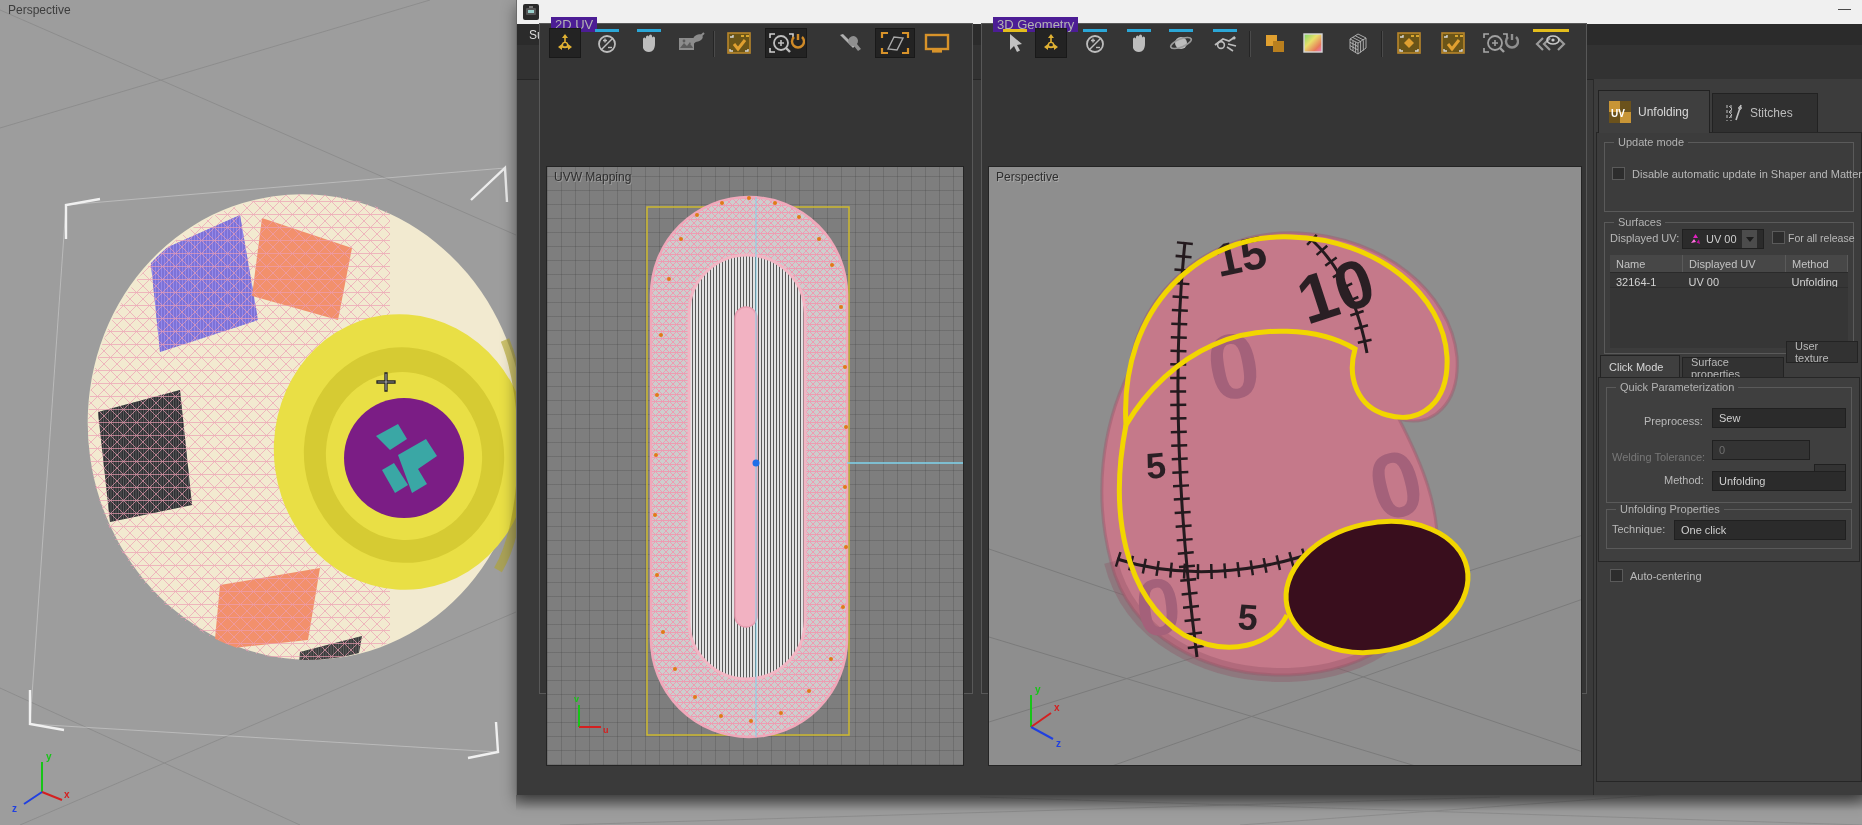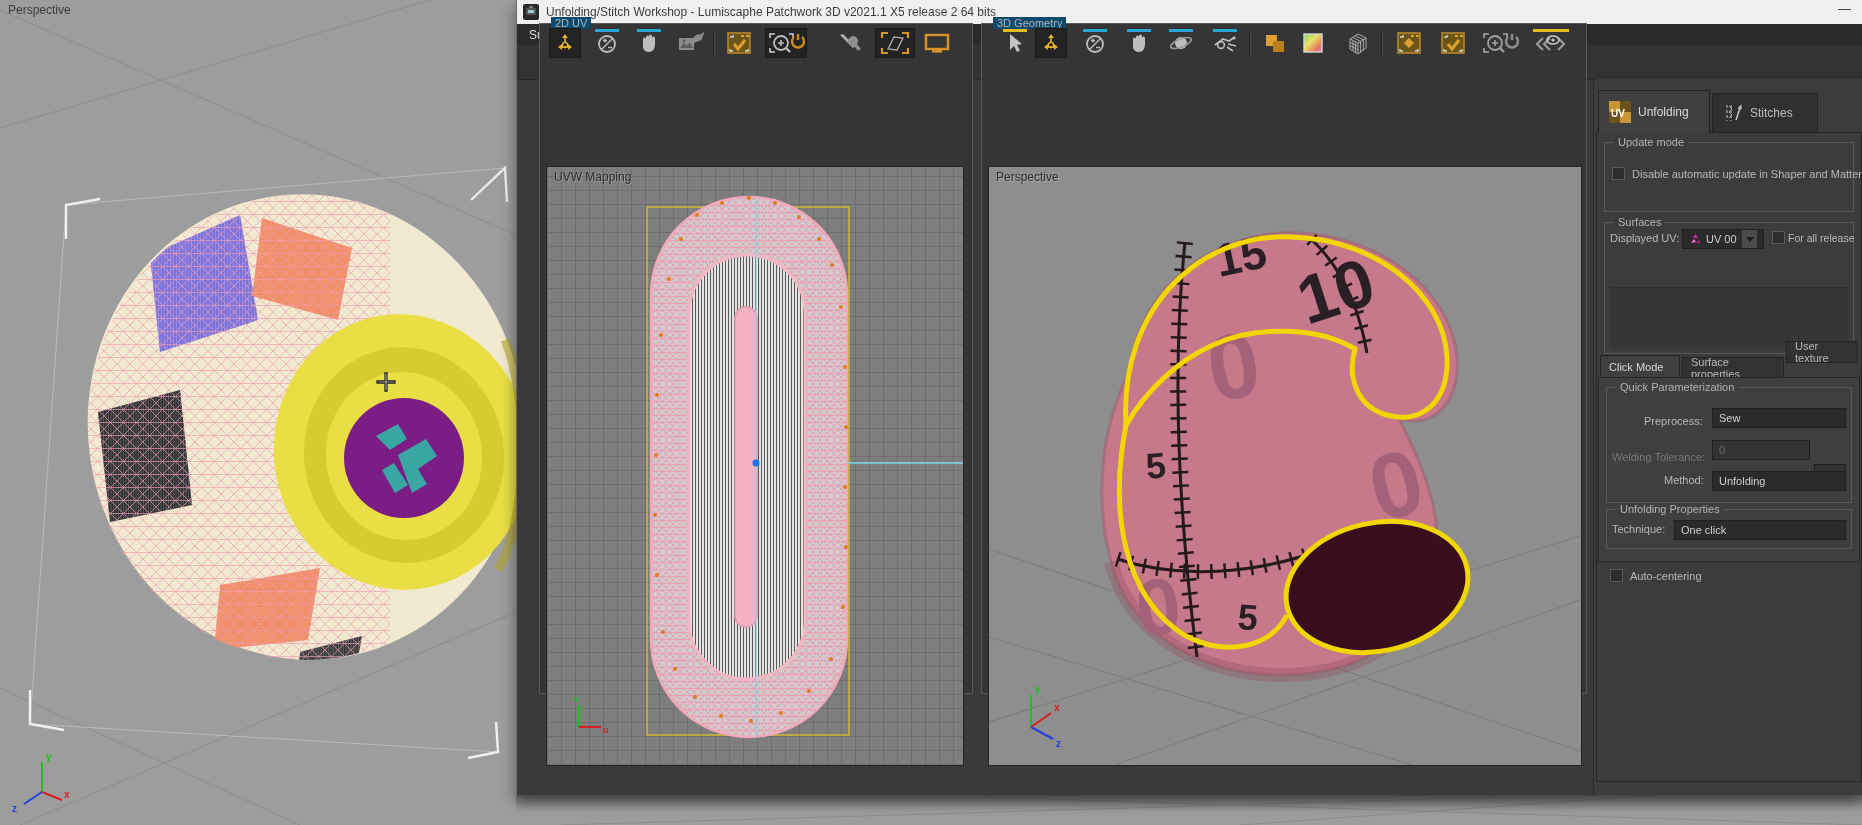--- a/index.html
+++ b/index.html
@@ -18,21 +18,21 @@
   #toolbar-main{left:0;top:45px;right:0;height:34px;background:#323232;border-bottom:1px solid #262626;}
   
   .tbtn{position:absolute;width:32px;height:30px;display:flex;align-items:center;justify-content:center;box-sizing:border-box;}
   .tbtn.pressed{background:#232323;border:1px solid #191919;}
   .ind{position:absolute;top:1px;left:4px;right:4px;height:3px;}
   .ind.cyan{background:#2ba7d7;}
   .ind.yellow{background:#e3bd1c;}
   .vsep{position:absolute;width:1px;background:#252525;border-right:1px solid #4a4a4a;}
   
   .gb{position:absolute;border:1px solid #585858;box-sizing:border-box;}
-  .gbl{position:absolute;font-size:11px;color:#b3b3b3;background:#0c4a6e;padding:0 4px;white-space:nowrap;}
+  .gbl{position:absolute;font-size:13px;color:#b3b3b3;background:#4c1d95;padding:0 4px;white-space:nowrap;}
   .canvas-label{position:absolute;font-size:12px;color:#2e2e2e;text-shadow:1px 1px 0 rgba(255,255,255,.25);z-index:4;}
   .canvas{position:absolute;border:1px solid #242424;box-sizing:border-box;overflow:hidden;}
   .grid2d{background-color:#7e7e7e;background-image:repeating-linear-gradient(0deg,rgba(55,55,55,.22) 0 1px,transparent 1px 14px),repeating-linear-gradient(90deg,rgba(55,55,55,.22) 0 1px,transparent 1px 14px);}
   .canvas3d{background:#8e8e8e;}
   
   #rpanel{left:1076px;top:79px;width:270px;height:716px;background:#3c3c3c;border-left:1px solid #2a2a2a;box-sizing:border-box;}
   .tab{position:absolute;box-sizing:border-box;background:#303030;border:1px solid #222;color:#bdbdbd;font-size:12px;display:flex;align-items:center;gap:7px;padding:0 10px;}
   .tab.active{background:#3f3f3f;color:#dadada;border-bottom:none;z-index:2;}
   .panel-box{position:absolute;border:1px solid #262626;background:#3c3c3c;box-sizing:border-box;}
   .gb2{position:absolute;border:1px solid #5a5a5a;box-sizing:border-box;}
@@ -136,21 +136,20 @@
 
   <div id="win" class="abs">
 
     <div id="titlebar" class="abs">
       <svg width="16" height="16" viewBox="0 0 16 16">
         <rect x="0" y="0" width="16" height="16" rx="2" fill="#2a2a2a"></rect>
         <rect x="3" y="4" width="10" height="7" rx="1" fill="#555"></rect>
         <rect x="5" y="6" width="6" height="3" fill="#9ad0cc"></rect>
         <rect x="6" y="2" width="4" height="2" fill="#777"></rect>
       </svg>
-      <span class="title">Unfolding/Stitch Workshop - Lumiscaphe Patchwork 3D v2021.1 X5 release 2 64 bits</span>
       <span id="min-glyph">—</span>
     </div>
 
     <div id="menubar" class="abs">
       <span class="menu-item">Surface</span>
       <span class="menu-item">3D Viewport</span>
       <span class="menu-item">Viewport 2D</span>
       <span class="menu-item">Texture</span>
     </div>
 
@@ -570,20 +569,36 @@
           <path d="M2,10 L5,6 L7,9 Z" fill="#ff70e0"></path>
           <path d="M11,11 L7.5,9.5 L10,6.5 Z" fill="#c010a0"></path>
         </svg>
         <span>UV 00</span>
         <span class="drop-arrow">
             <i></i>
           </span>
       </div>
       <span class="cb" style="left:178px;top:152px;"></span>
       <span class="lbl" style="left:194px;top:153px;font-size:10.5px;">For all release</span>
+      <table class="surf" style="left:16px;top:176px;width:238px;">
+        <thead>
+          <tr>
+            <th style="width:60px;">Name</th>
+            <th style="width:90px;">Displayed UV</th>
+            <th>Method</th>
+          </tr>
+        </thead>
+        <tbody>
+          <tr>
+            <td>32164-1</td>
+            <td>UV 00</td>
+            <td>Unfolding</td>
+          </tr>
+        </tbody>
+      </table>
       <div class="abs" style="left:16px;top:208px;width:238px;height:60px;background:#363636;border-top:1px solid #2e2e2e;"></div>
 
       <div class="mode-tab active" style="left:6px;top:276px;width:80px;">
           <span>Click Mode</span>
         </div>
       <div class="mode-tab" style="left:88px;top:278px;width:102px;">
           <span>Surface properties</span>
         </div>
       <div class="mode-tab" style="left:192px;top:262px;width:72px;">
           <span>User texture</span>

